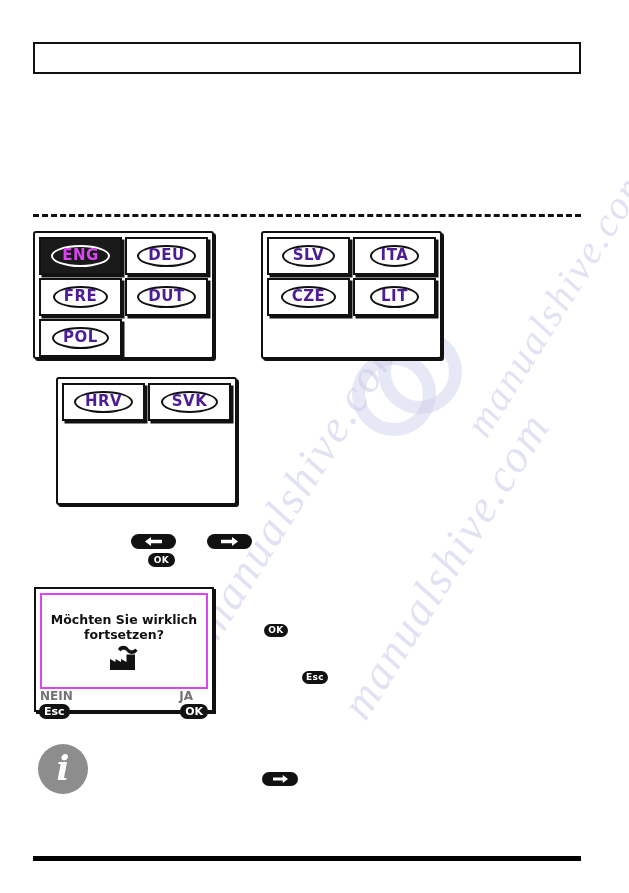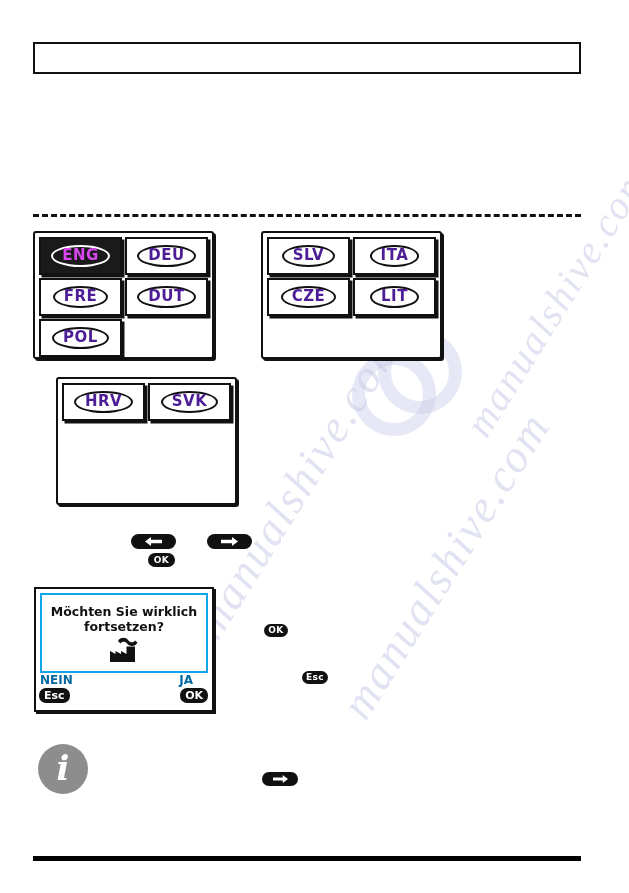--- a/index.html
+++ b/index.html
@@ -141,23 +141,23 @@
     position:absolute;left:34px;top:587px;
     width:180px;height:125px;
     border:2px solid #111;
     background:#fff;
     box-sizing:border-box;
     box-shadow:2px 2px 0 #111;
     display:flex;flex-direction:column;
   }
   #dialog-inner{
     margin:4px 4px 0 4px;
-    border:2px solid #0ea5e9;
+    border:2px solid #d946ef;
     flex:0 0 auto;
-    height:80px;
+    height:96px;
     display:flex;flex-direction:column;
     align-items:center;justify-content:center;
     box-sizing:border-box;
     background:#fff;
   }
   #dialog-message{
     font-family:"DejaVu Sans", sans-serif;
     font-size:12.5px;
     line-height:15px;
     font-weight:600;
@@ -171,21 +171,21 @@
     flex:1;
     position:relative;
     padding:0 3px;
   }
   .dlg-word{
     position:absolute;top:1px;
     font-family:"DejaVu Sans", sans-serif;
     font-size:12px;
     line-height:12px;
     font-weight:600;
-    color:#0369a1;
+    color:#737373;
   }
   #dlg-no-word{left:4px;}
   #dlg-yes-word{right:19px;}
   .dlg-key{
     position:absolute;top:15px;
     background:#111;
     border-radius:7px;
     height:15px;
     display:flex;align-items:center;justify-content:center;
     padding:0 5px;

